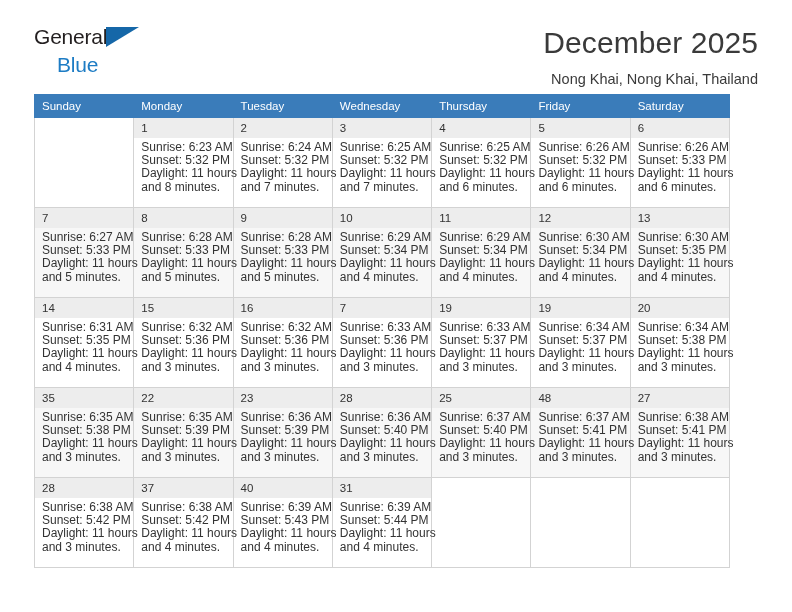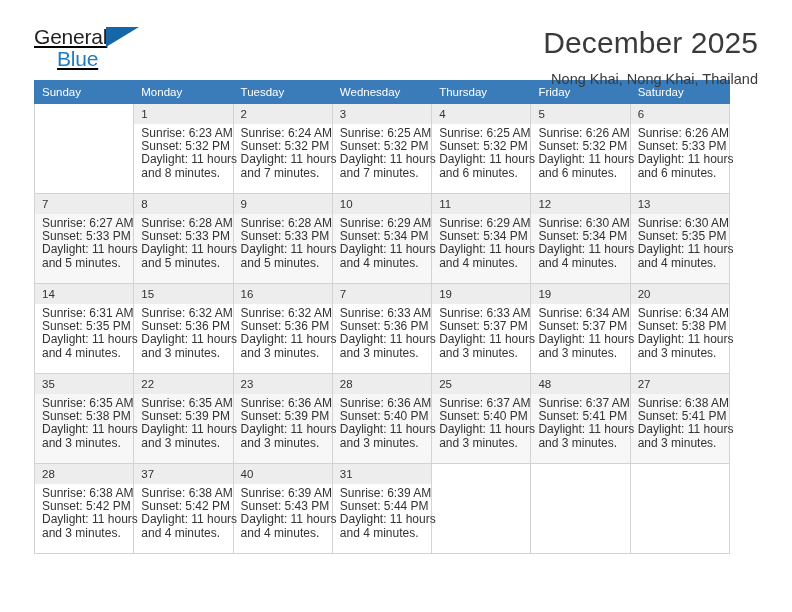--- a/index.html
+++ b/index.html
@@ -27,34 +27,33 @@
     justify-content: space-between;
     padding-top: 26px;
     height: 78px;
   }
   .logo {
     position: relative;
     width: 110px;
     height: 46px;
     line-height: 1;
     user-select: none;
-    text-decoration: underline;
   }
   .logo-general {
     font-size: 21px;
     color: #231f20;
     letter-spacing: -0.2px;
     display: block;
     font-family: "Liberation Sans", sans-serif;
   }
   .logo-blue {
     font-size: 21px;
     color: #1d7cc4;
     display: block;
-    margin-top: 1px;
+    margin-top: 7px;
     margin-left: 23px;
     letter-spacing: -0.2px;
   }
   .logo-tri {
     position: absolute;
     left: 72px;
     top: 1px;
     width: 0;
     height: 0;
     border-left: 33px solid #1567a8;
@@ -76,21 +75,21 @@
     color: #3a3a3a;
     line-height: 18px;
     margin-top: 10px;
   }
 
   
   .calendar {
     width: 696px;
     border-collapse: collapse;
     table-layout: fixed;
-    margin-top: 2px;
+    margin-top: 16px;
   }
   .calendar th {
     background: #3a7cba;
     color: #ffffff;
     font-weight: normal;
     font-size: 11.5px;
     text-align: left;
     padding: 5px 0 5px 7px;
     height: 23px;
     border: 1px solid #3a7cba;

